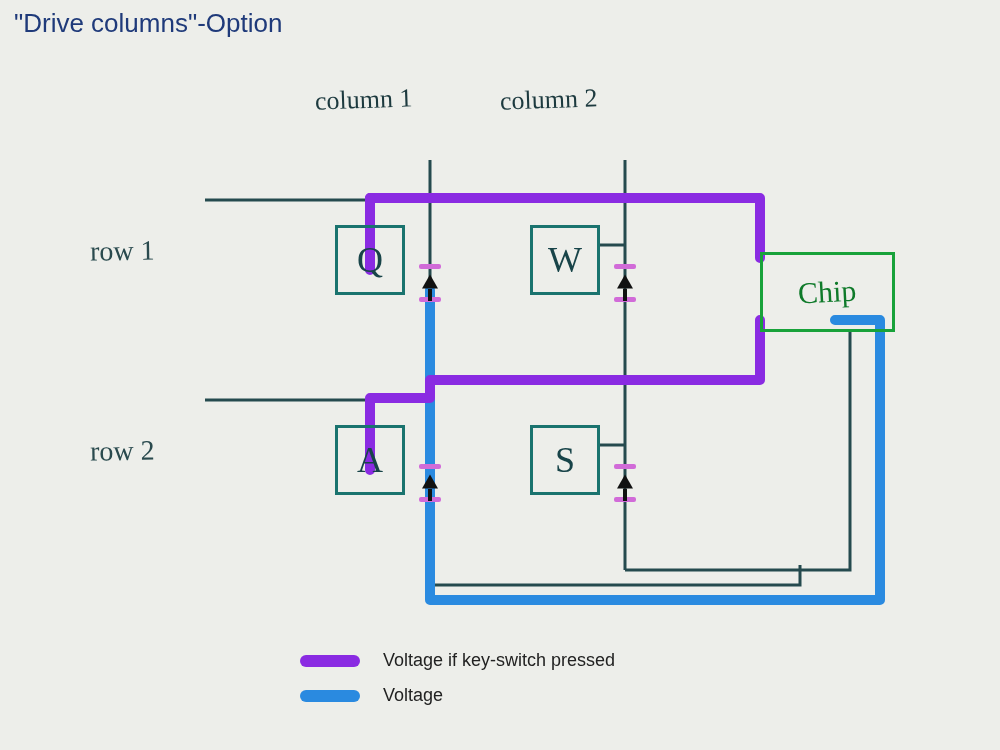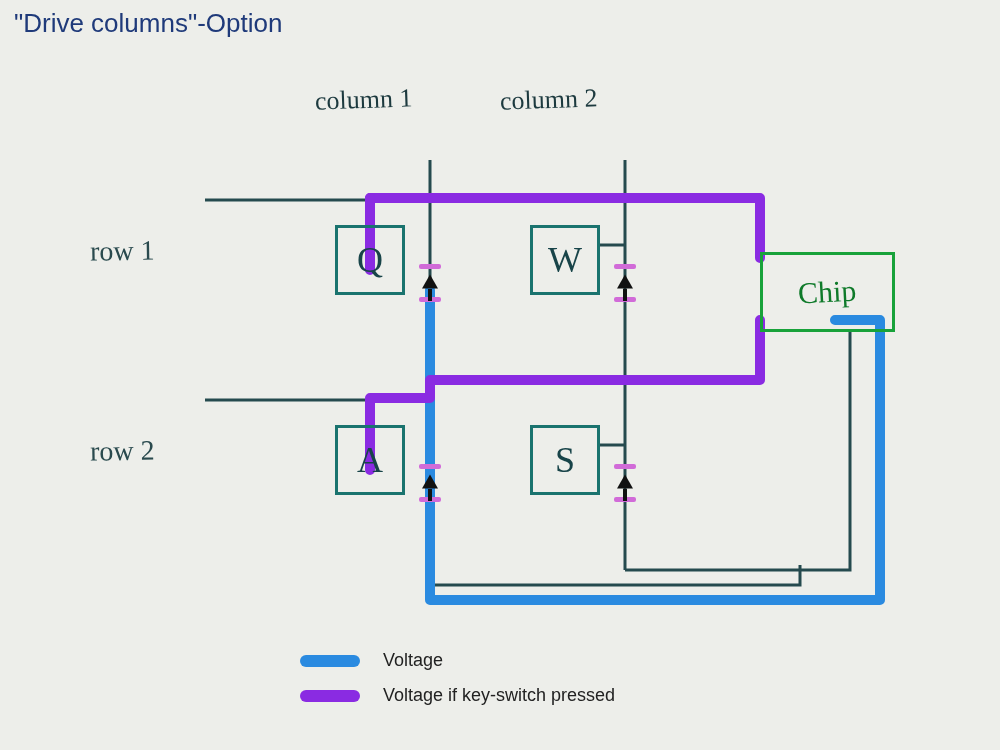--- a/index.html
+++ b/index.html
@@ -193,22 +193,22 @@
     <span class="band"></span>
       <span class="band2"></span>
   </div>
   <div class="diode" style="left:614px; top:468px;">
     <span class="band"></span>
       <span class="band2"></span>
   </div>
 
   <div class="legend">
     <div class="legrow">
+      <span class="swatch" style="background:#8a2be2"></span>
+      <span>Voltage if key-switch pressed</span>
+    </div>
+    <div class="legrow">
       <span class="swatch" style="background:#2a8ae0"></span>
       <span>Voltage</span>
     </div>
-    <div class="legrow">
-      <span class="swatch" style="background:#8a2be2"></span>
-      <span>Voltage if key-switch pressed</span>
-    </div>
   </div>
 
 </div>
 
 </body></html>

